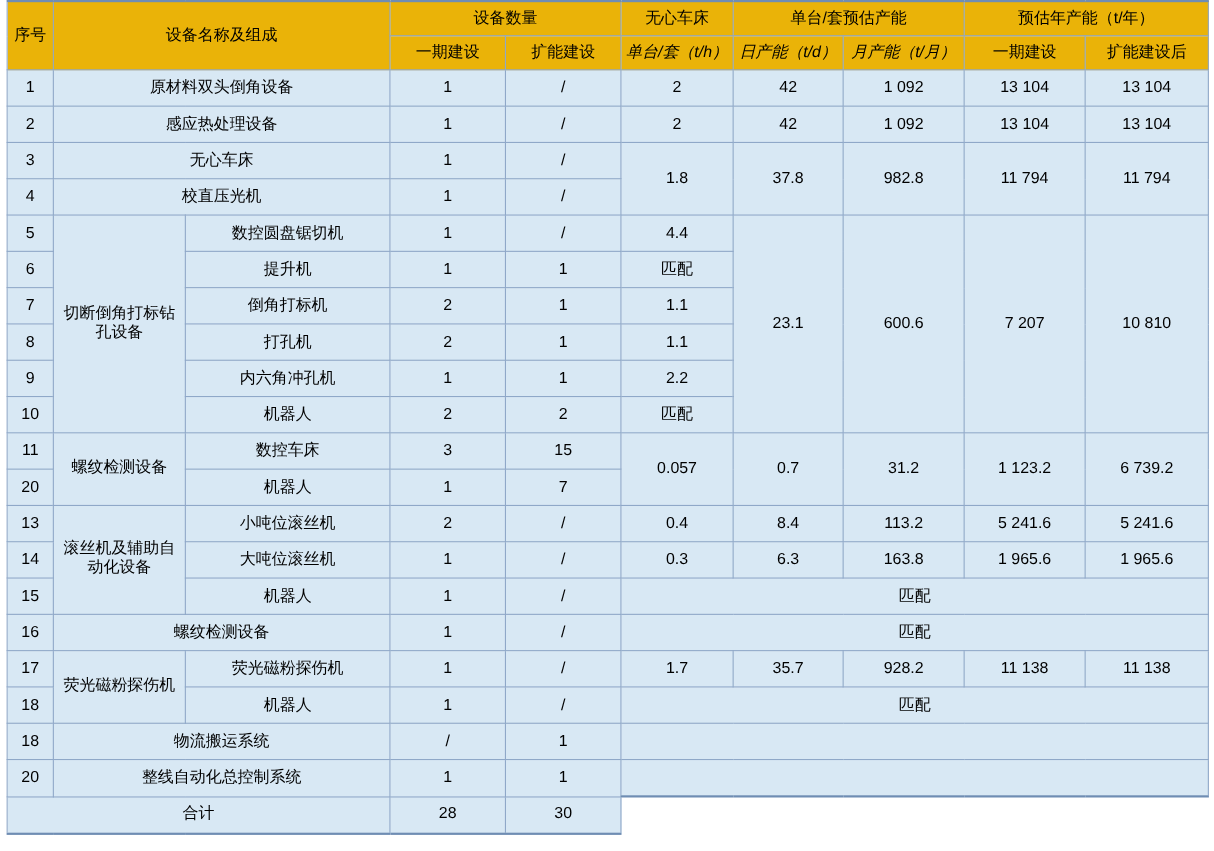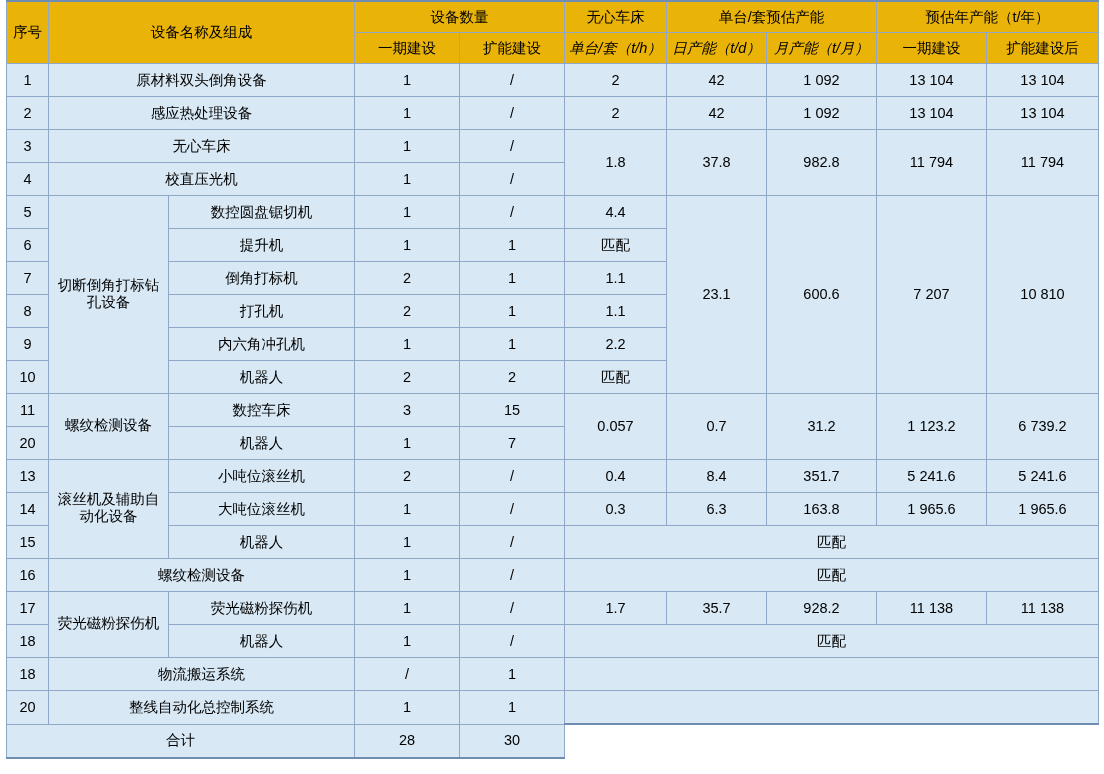--- a/index.html
+++ b/index.html
@@ -221,21 +221,21 @@
           <td>7</td>
         </tr>
         <tr>
           <td>13</td>
           <td rowspan="3" class="grp-label">滚丝机及辅助自动化设备</td>
           <td>小吨位滚丝机</td>
           <td>2</td>
           <td>/</td>
           <td>0.4</td>
           <td>8.4</td>
-          <td>351.7</td>
+          <td>113.2</td>
           <td>5 241.6</td>
           <td>5 241.6</td>
         </tr>
         <tr>
           <td>14</td>
           <td>大吨位滚丝机</td>
           <td>1</td>
           <td>/</td>
           <td>0.3</td>
           <td>6.3</td>

